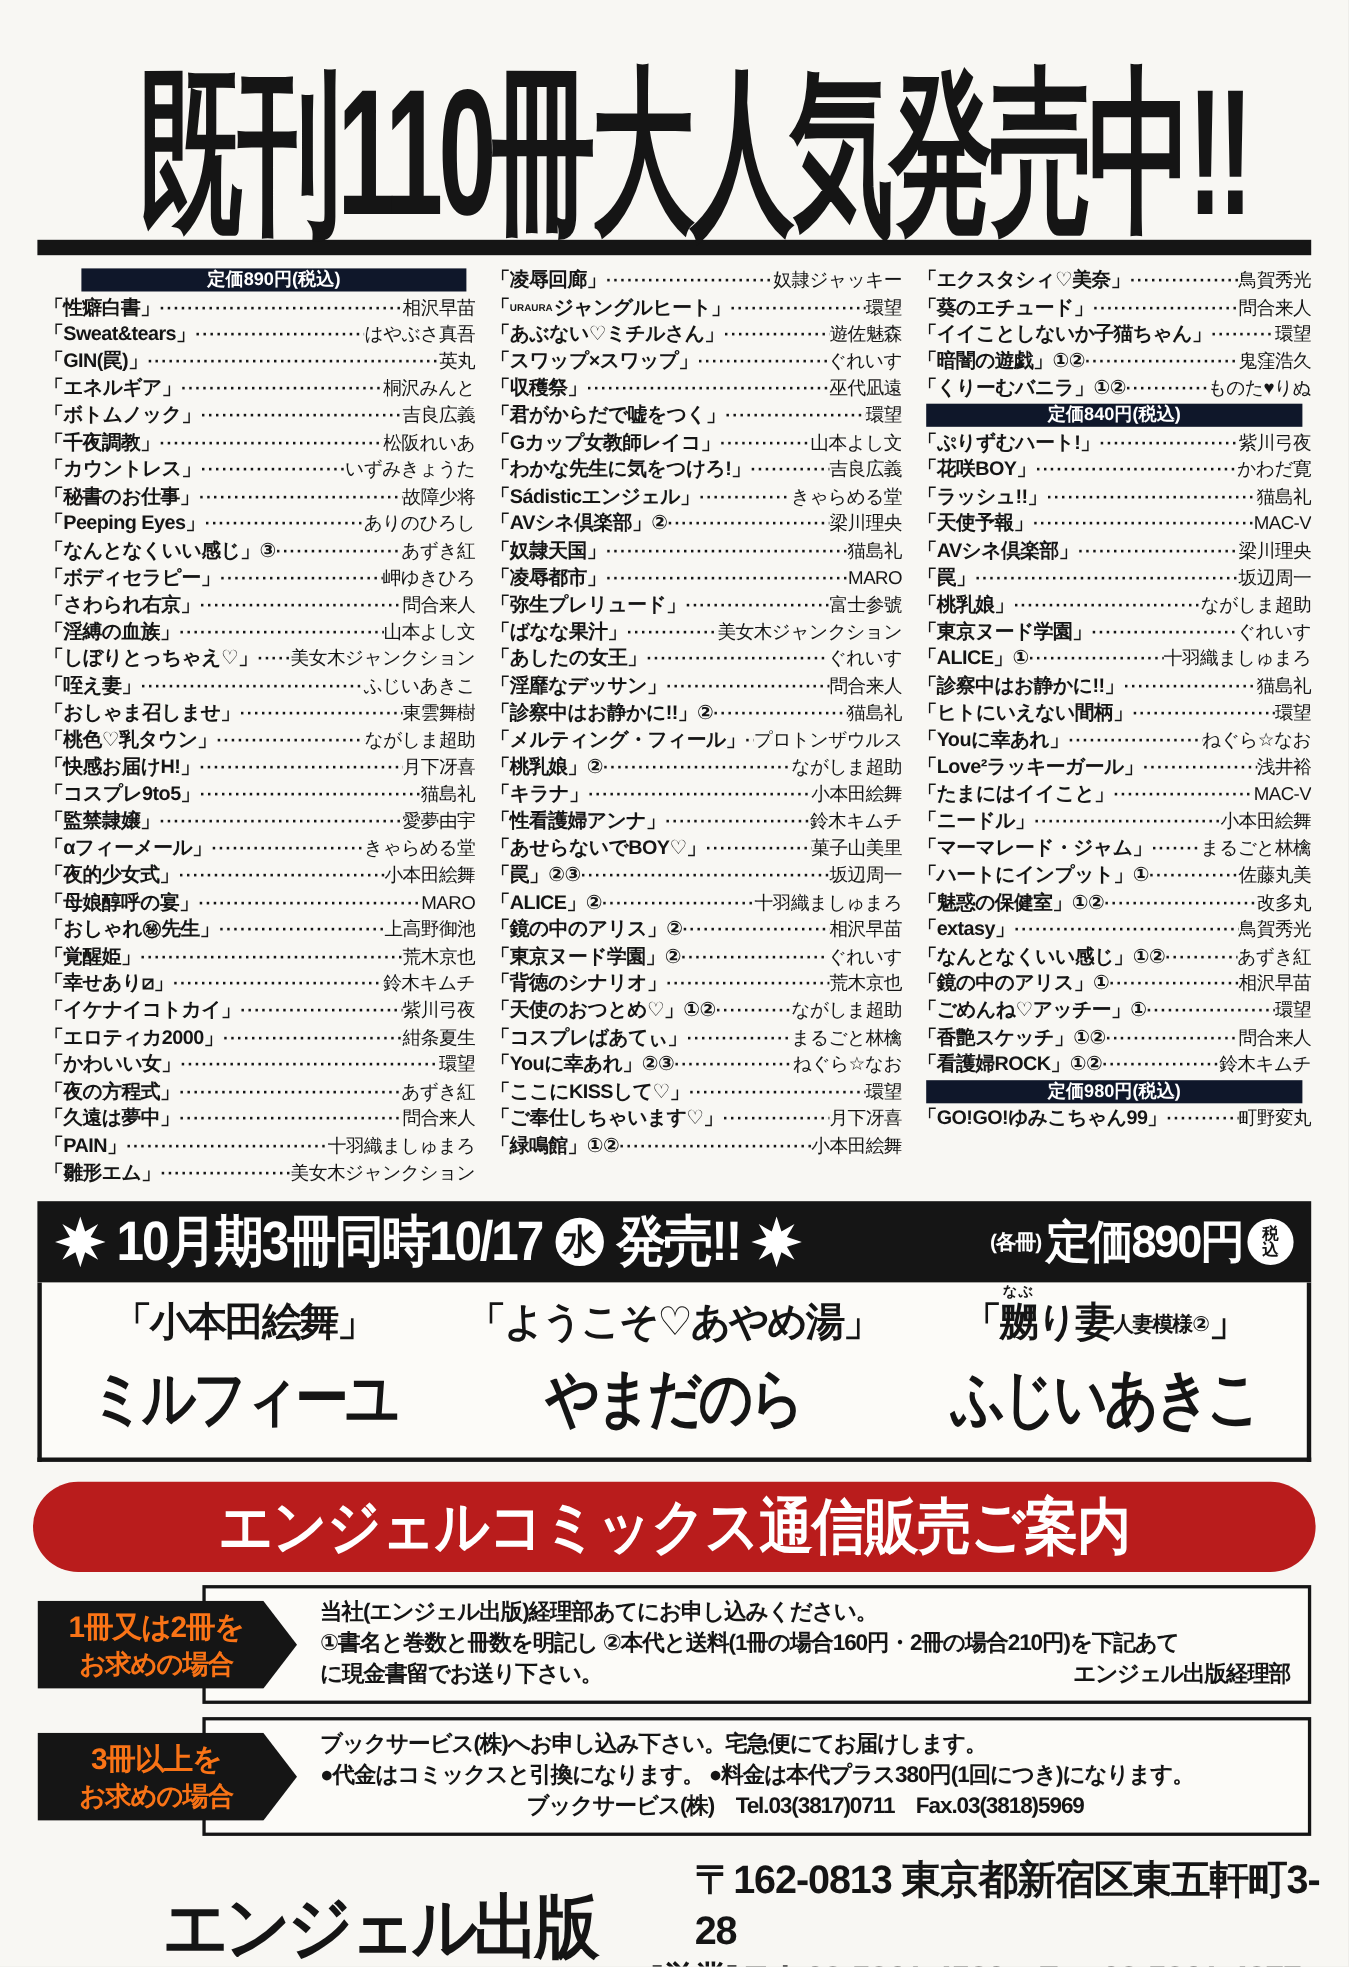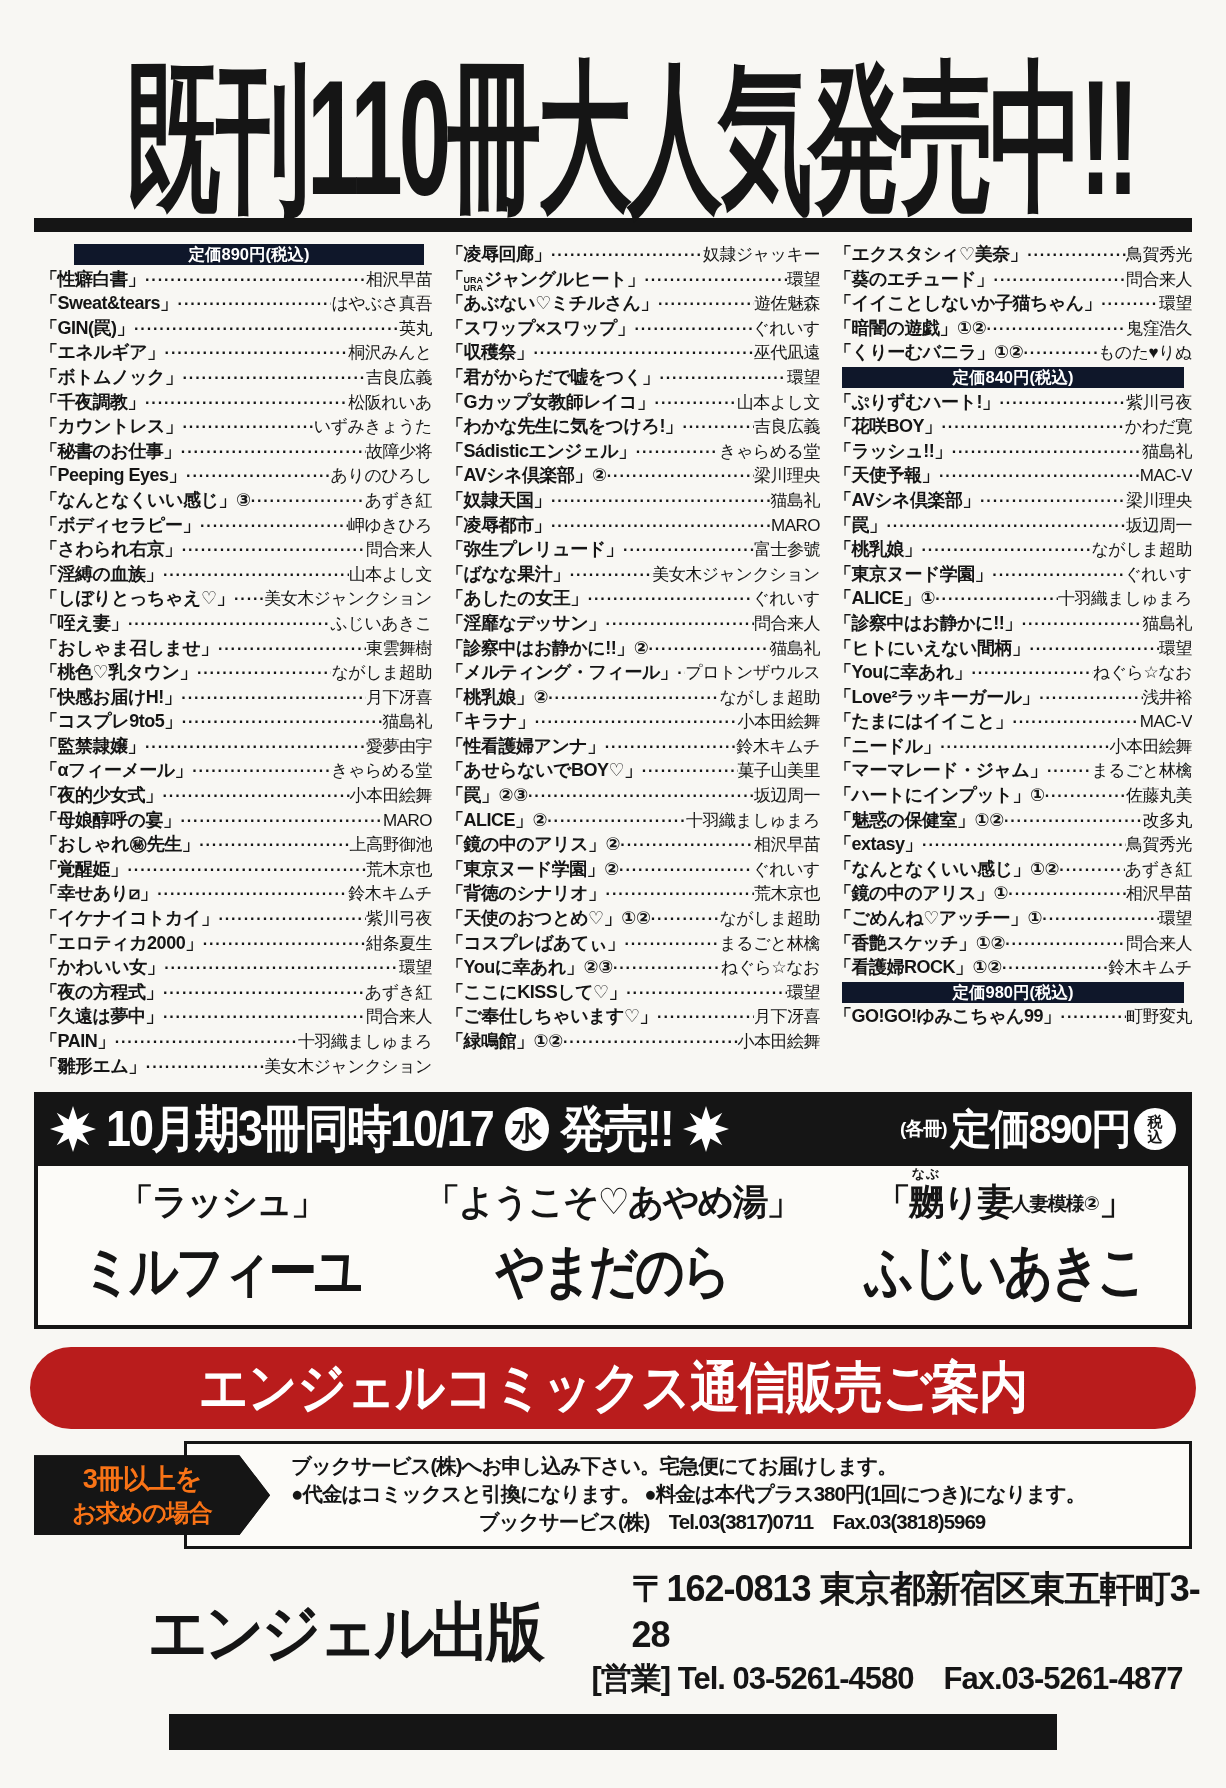--- a/index.html
+++ b/index.html
@@ -28,21 +28,21 @@
   }
   .col-0 .price-bar { margin-left:34px; }
   .book-row {
     display:flex; align-items:baseline; height:24.6px; line-height:24.6px;
     white-space:nowrap; overflow:hidden;
   }
   .bt { font-weight:700; font-size:18px; flex:0 0 auto; letter-spacing:-0.5px; }
   .leader { flex:1 1 auto; overflow:hidden; min-width:8px; font-size:16px; font-weight:700; }
   .leader::after { content:"····································································"; letter-spacing:1px; }
   .ba { flex:0 1 auto; font-size:17px; letter-spacing:-0.5px; }
-  .stack { display:inline-flex; flex-direction:column; vertical-align:2px; margin-right:1px; }
+  .stack { display:inline-flex; flex-direction:row; vertical-align:2px; margin-right:1px; }
   .stack-line { font-size:9px; line-height:8px; font-weight:700; letter-spacing:0; }
   
   .banner {
     margin:14px 34px 0; background:#151515; height:74px; color:#fff;
     display:flex; align-items:center; gap:10px; padding:0 16px;
   }
   .banner-star { width:46px; height:46px; flex:0 0 auto; }
   .banner-star svg { width:100%; height:100%; fill:#fff; }
   .banner-main,.banner-after { font-size:45px; font-weight:900; letter-spacing:-2px; white-space:nowrap; transform:scaleY(1.12); }
   .day-circle {
@@ -634,21 +634,21 @@
       <span class="banner-price">定価890円</span>
       <span class="price-circle">
         <span>税</span>
         <span>込</span>
       </span>
     </span>
   </div>
 
   <div class="releases">
     <div class="release">
-      <div class="release-title">「ラッシュ」</div>
+      <div class="release-title">「小本田絵舞」</div>
       <div class="release-author">ミルフィーユ</div>
     </div>
     <div class="release">
       <div class="release-title">「ようこそ♡あやめ湯」</div>
       <div class="release-author">やまだのら</div>
     </div>
     <div class="release">
       <div class="release-title">
         <span>「</span><span class="ruby-base"><span class="ruby-txt">なぶ</span><span>嬲</span></span><span>り妻</span><span class="small-sub">人妻模様②</span><span>」</span>
       </div>
@@ -658,20 +658,28 @@
 
   <div class="mo-bar">
     <span>エンジェルコミックス通信販売ご案内</span>
   </div>
 
   <div class="order-row">
     <div class="order-label">
       <span class="l1">1冊又は2冊を</span>
       <span class="l2">お求めの場合</span>
     </div>
+    <div class="order-box">
+      <div>当社(エンジェル出版)経理部あてにお申し込みください。</div>
+      <div>①書名と巻数と冊数を明記し ②本代と送料(1冊の場合160円・2冊の場合210円)を下記あて</div>
+      <div class="order-last">
+        <span>に現金書留でお送り下さい。</span>
+        <span class="order-sign-right">エンジェル出版経理部</span>
+      </div>
+    </div>
   </div>
 
   <div class="order-row">
     <div class="order-label">
       <span class="l1">3冊以上を</span>
       <span class="l2">お求めの場合</span>
     </div>
     <div class="order-box">
       <div>ブックサービス(株)へお申し込み下さい。宅急便にてお届けします。</div>
       <div>●代金はコミックスと引換になります。 ●料金は本代プラス380円(1回につき)になります。</div>

